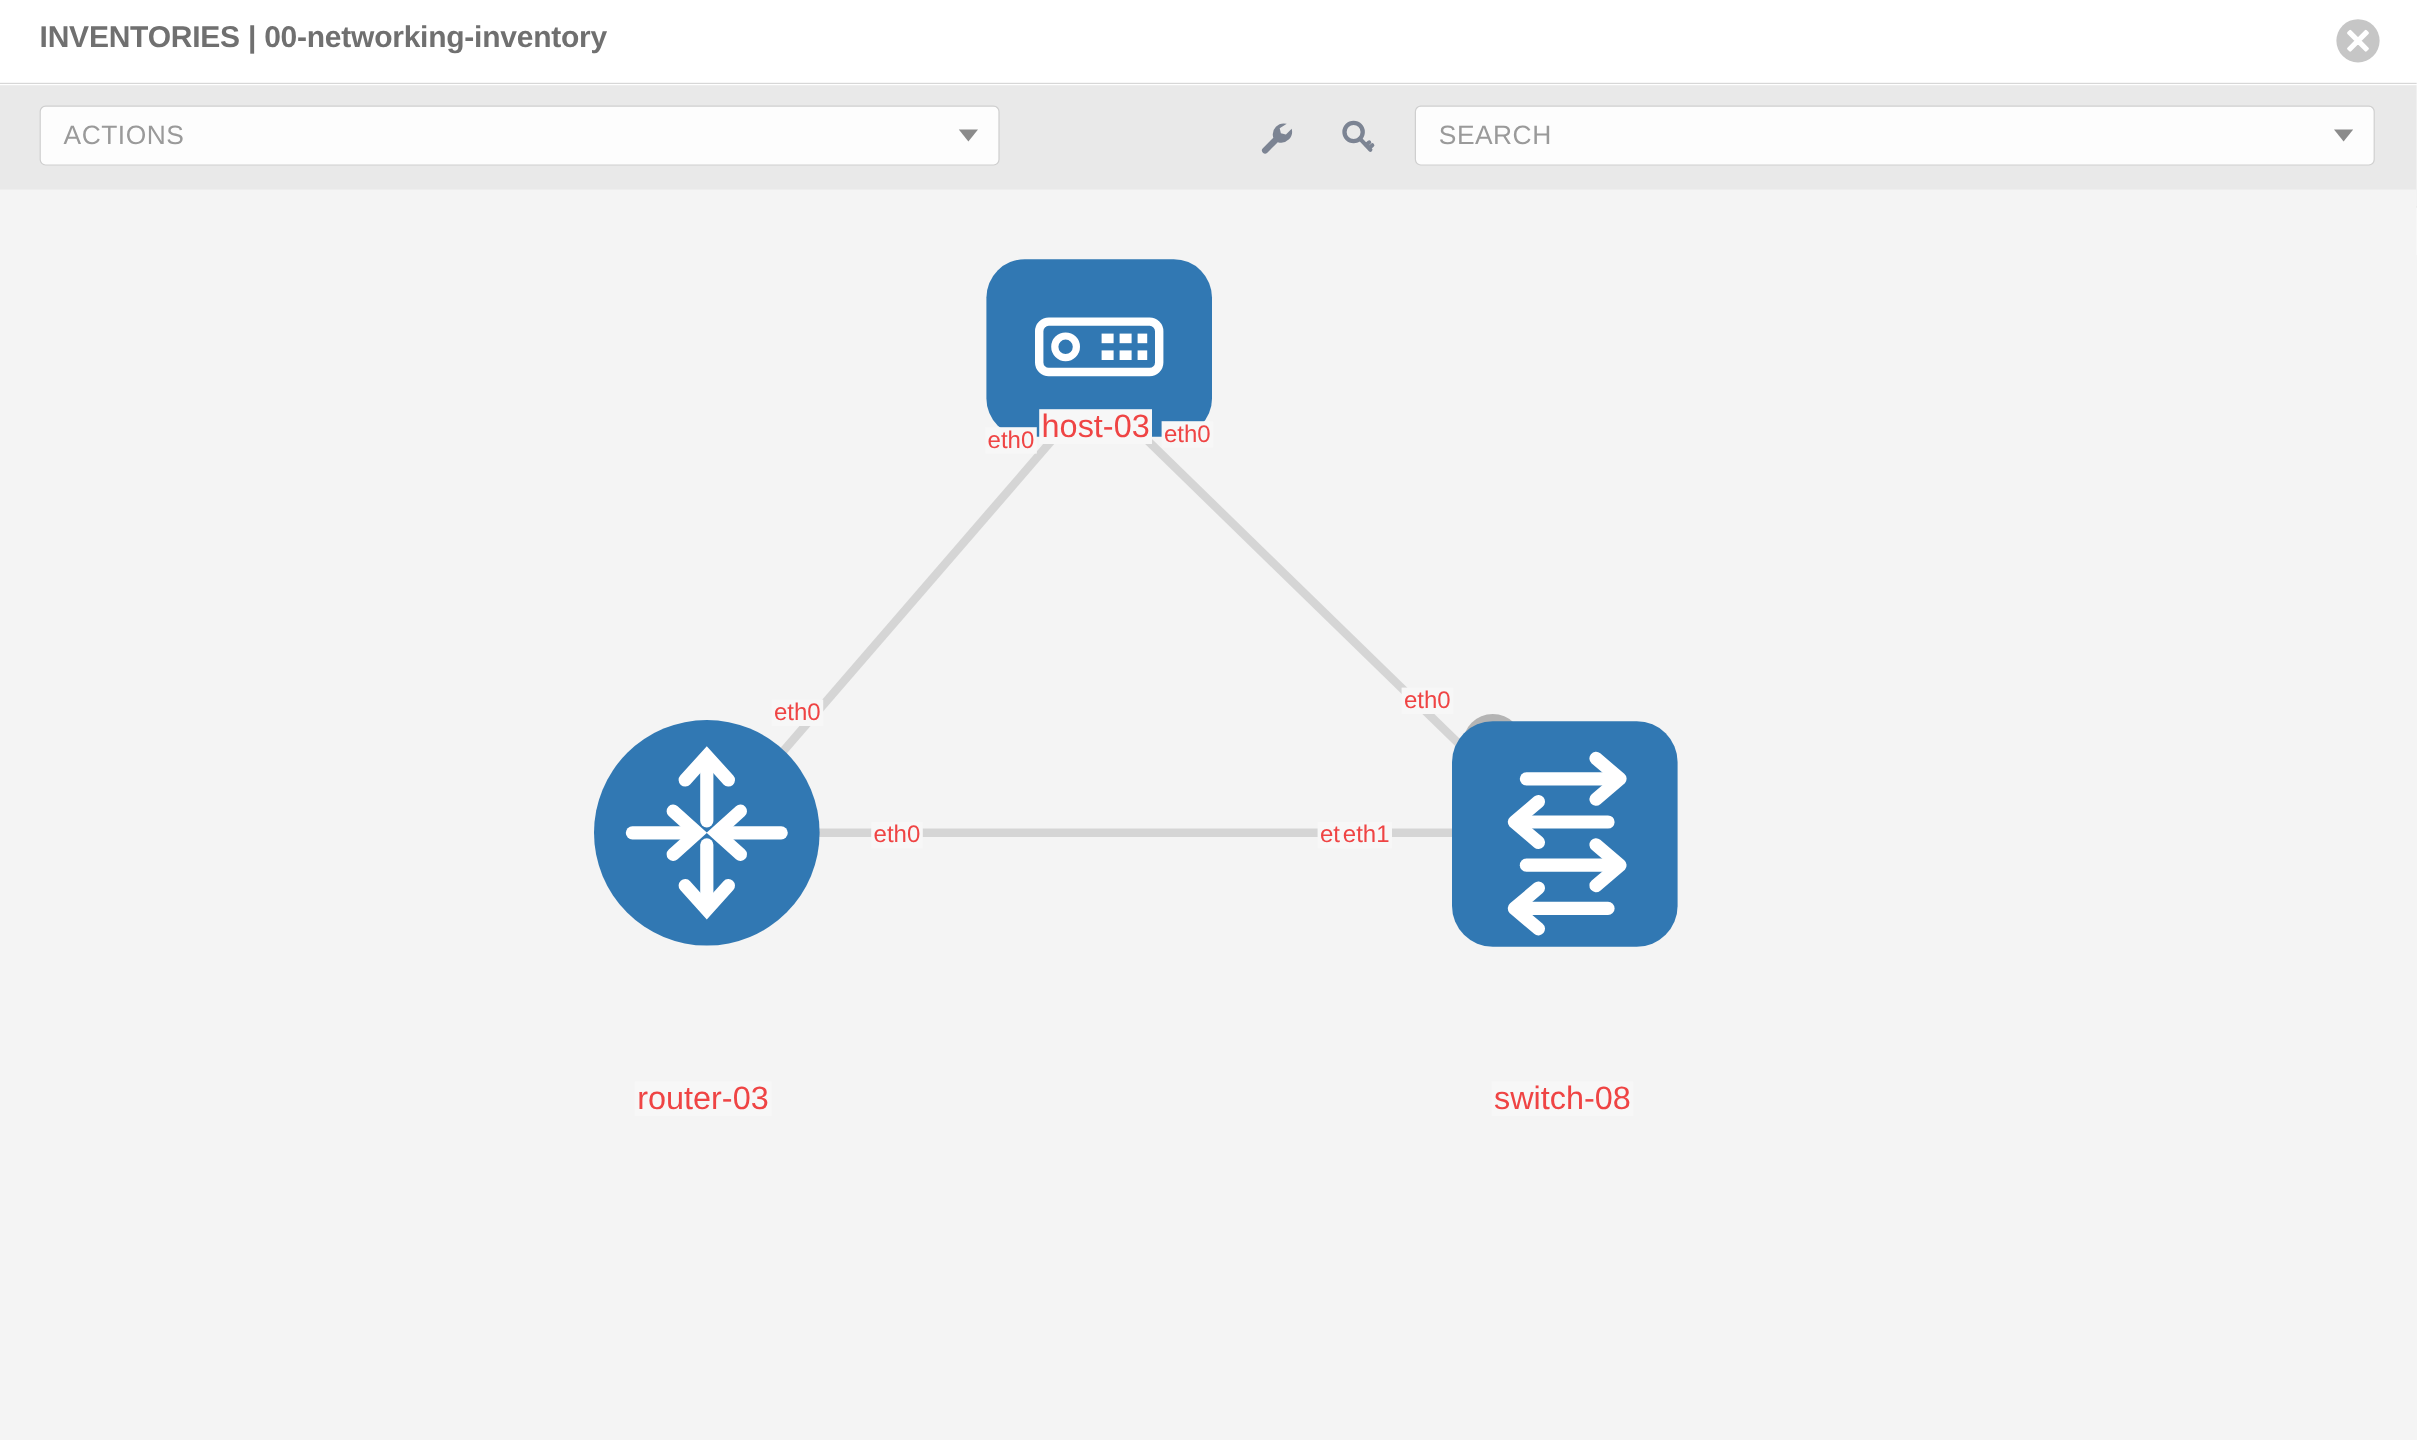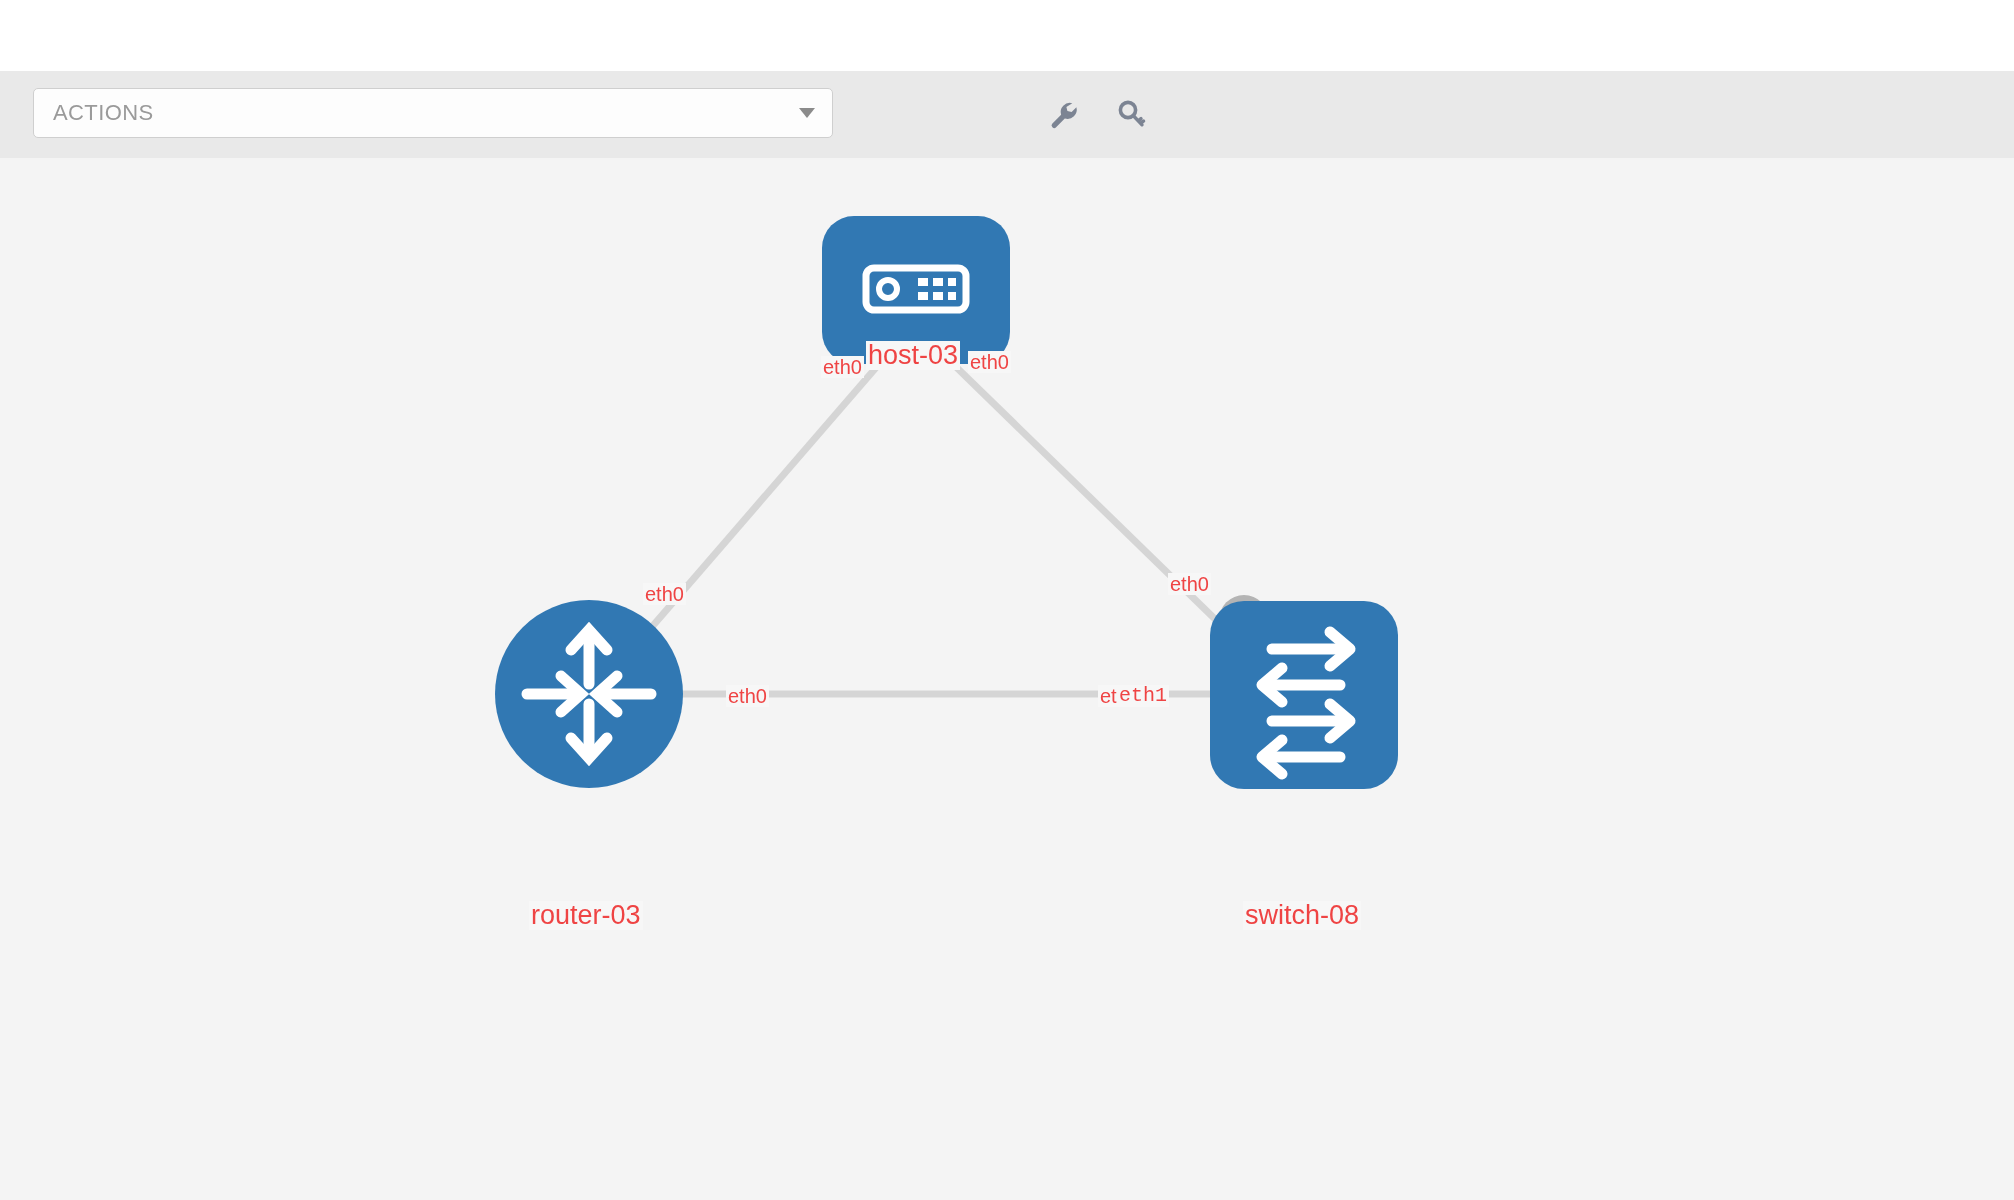--- a/index.html
+++ b/index.html
@@ -132,20 +132,28 @@
     pointer-events: none;
   }
   .node-label { font-size: 27px; }
   .port-label { font-size: 20px; }
 </style>
 </head>
 <body>
 
 <div id="app">
 
+  <div class="header">
+    <div class="page-title">INVENTORIES | 00-networking-inventory</div>
+    <button class="close-btn">
+      <svg width="36" height="36" viewBox="0 0 36 36">
+        <path d="M11.5 10 L18 16.5 L24.5 10 L26 11.5 L19.5 18 L26 24.5 L24.5 26 L18 19.5 L11.5 26 L10 24.5 L16.5 18 L10 11.5 Z" fill="#ffffff" stroke="#ffffff" stroke-width="2.2" stroke-linejoin="round"></path>
+      </svg>
+    </button>
+  </div>
 
   <div class="toolbar">
 
     <div class="select-box" id="actions-select">
       <span class="sel-label">ACTIONS</span>
       <span class="caret"></span>
     </div>
 
     <div class="tool-icon" id="wrench-icon">
       <svg width="34" height="34" viewBox="0 0 34 34">
@@ -153,20 +161,24 @@
       </svg>
     </div>
 
     <div class="tool-icon" id="key-icon">
       <svg width="34" height="34" viewBox="0 0 34 34">
         <circle cx="14" cy="13" r="7.6" fill="none" stroke="#7c8493" stroke-width="3.6"></circle>
         <path d="M19.2 18.5 L28 27.8 M24.2 24.0 L27.0 21.6 M27.0 26.2 L29.6 24.0" stroke="#7c8493" stroke-width="3.4" stroke-linecap="round" fill="none"></path>
       </svg>
     </div>
 
+    <div class="select-box" id="search-select">
+      <span class="sel-label">SEARCH</span>
+      <span class="caret"></span>
+    </div>
 
   </div>
 
   <div class="canvas">
 
     <svg class="graph" viewBox="0 0 2014 1042">
 
       <g>
 
         <line x1="880" y1="205" x2="625" y2="500" stroke="#d5d5d5" stroke-width="7"></line>
@@ -243,20 +255,20 @@
     <div class="glabel port-label" style="left:968px; top:193px;">eth0</div>
 
     <div class="glabel port-label" style="left:643px; top:735px; top:425px;">eth0</div>
 
     <div class="glabel port-label" style="left:1168px; top:415px;">eth0</div>
 
     <div class="glabel port-label" style="left:726px; top:527px;">eth0</div>
 
     <div class="glabel port-label" style="left:1098px; top:527px;">eth0</div>
 
-    <div class="glabel port-label" style="left:1117px; top:527px;font-family:Liberation Mono, monospace;">eth1</div>
+    <div class="glabel port-label" style="left:1117px; top:527px;">eth1</div>
 
     <div class="glabel node-label" style="left:529px; top:743px;">router-03</div>
 
     <div class="glabel node-label" style="left:1243px; top:743px;">switch-08</div>
 
   </div>
 </div>
 
 </body></html>

